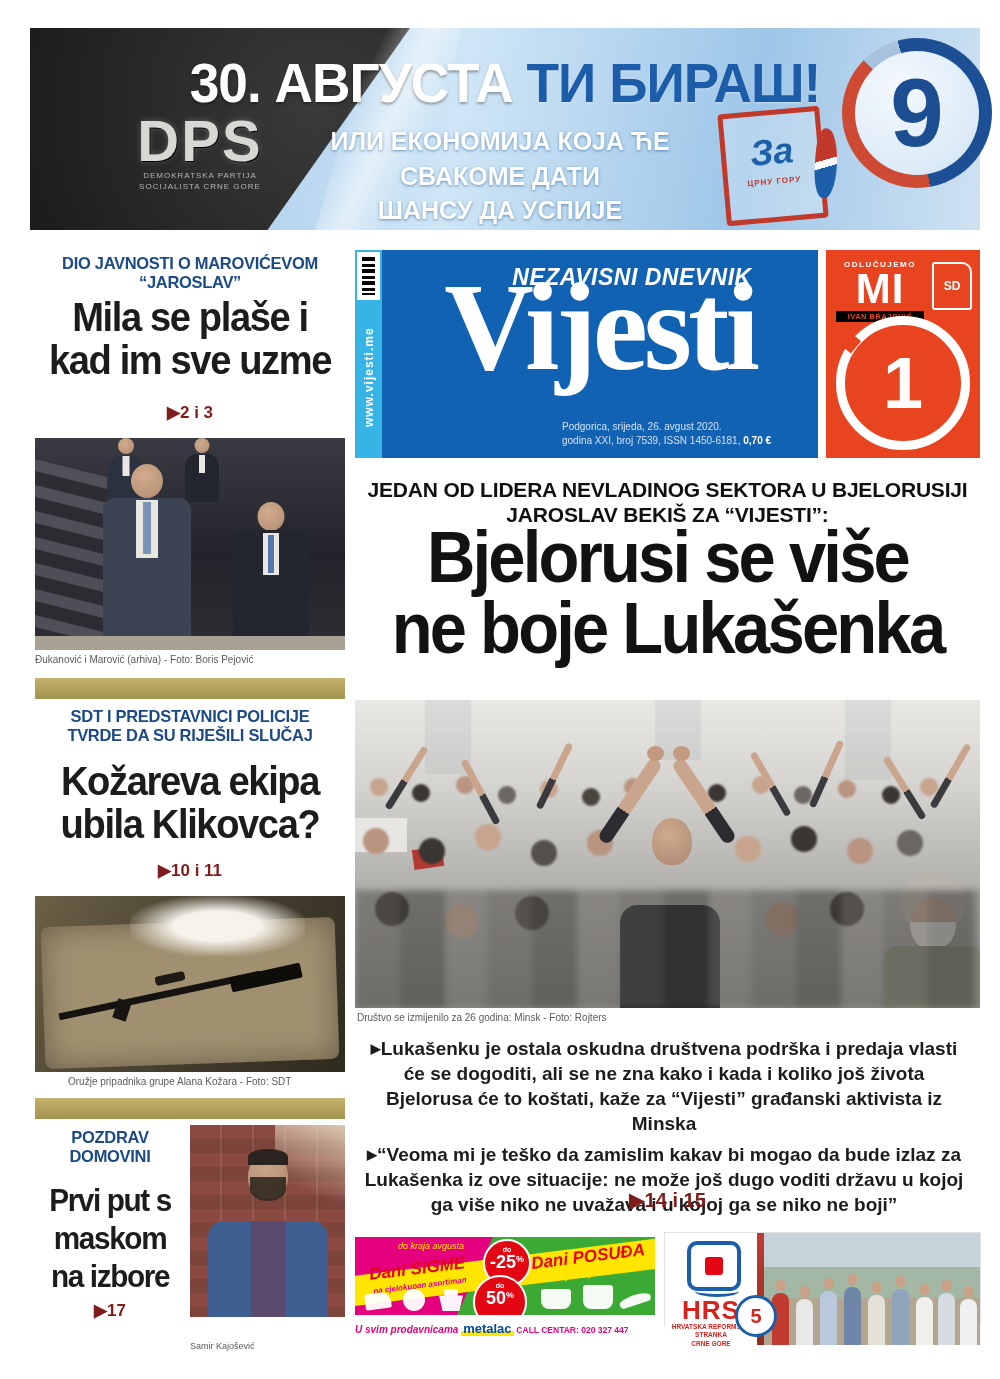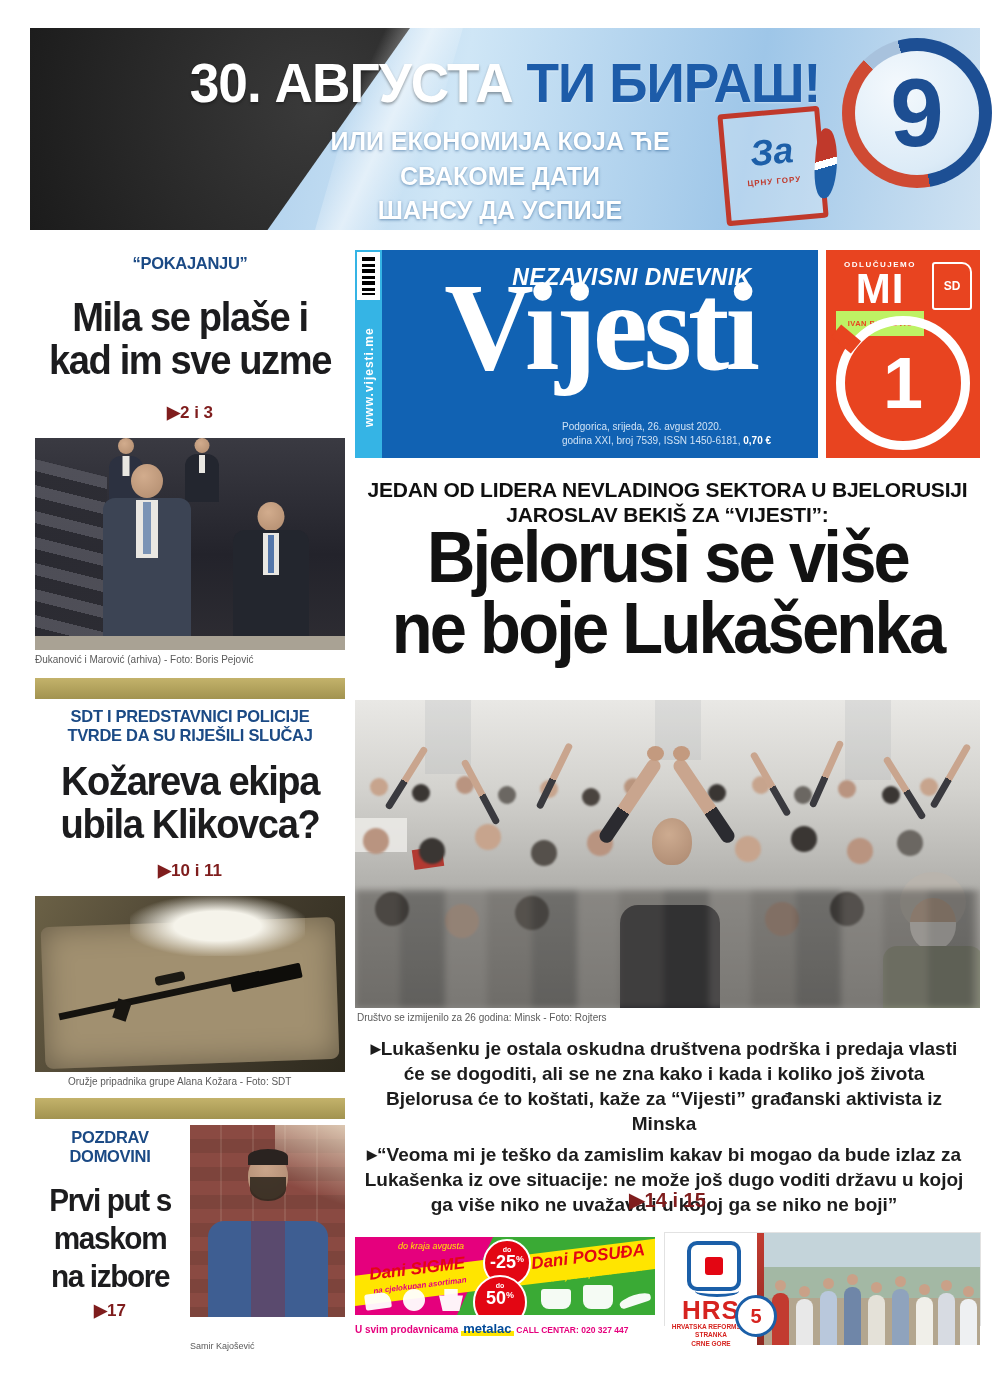--- a/index.html
+++ b/index.html
@@ -66,22 +66,22 @@
   .blue-box .title{position:absolute;left:6px;top:16px;width:424px;text-align:center;
           font-family:"Liberation Serif",serif;font-weight:700;font-size:124px;
           color:#fff;letter-spacing:-4px;line-height:1;}
   .blue-box .date{position:absolute;left:180px;bottom:10px;width:248px;
           color:#cfe2f5;font-size:10px;line-height:1.4;margin-top:37px;}
   .blue-box .date b{color:#fff;}
   .red-box{left:826px;top:250px;width:154px;height:208px;background:#e84420;}
   .mi{position:absolute;left:10px;top:10px;width:88px;text-align:center;color:#fff;}
   .mi .top{font-size:8px;font-weight:700;letter-spacing:1.5px;}
   .mi .big{font-size:42px;font-weight:800;line-height:.95;letter-spacing:1px;}
-  .mi .ban{margin-top:2px;background:#bef264;color:#e84420;font-size:7.5px;font-weight:800;
-          letter-spacing:.5px;padding:8px 0;}
+  .mi .ban{margin-top:2px;background:#000000;color:#e84420;font-size:7.5px;font-weight:800;
+          letter-spacing:.5px;padding:1px 0;}
   .sd{position:absolute;right:8px;top:12px;width:36px;height:44px;border:2px solid #fff;
           border-radius:3px 10px 3px 3px;color:#fff;font-weight:800;font-size:12px;
           display:flex;align-items:center;justify-content:center;}
   .one-ring{position:absolute;left:50%;bottom:8px;transform:translateX(-50%);
           width:116px;height:116px;border:9px solid #fff;border-radius:50%;
           display:flex;align-items:center;justify-content:center;}
   .one-ring .gap{position:absolute;left:-12px;top:6px;width:26px;height:16px;background:#e84420;transform:rotate(40deg);}
   .one-ring .n{color:#fff;font-size:72px;font-weight:800;}
 
   
@@ -191,21 +191,21 @@
         font-weight:700;font-style:italic;font-size:8px;}
   .disc{position:absolute;border-radius:50%;background:#e30613;border:2px solid #fff;
         color:#fff;text-align:center;font-weight:800;line-height:1;}
   .disc .pre{display:block;font-size:7px;margin-top:5px;}
   .disc .num{font-size:18px;}
   .disc .pct{font-size:9px;vertical-align:6px;}
   .d1{left:128px;top:2px;width:44px;height:44px;}
   .d2{left:118px;top:38px;width:50px;height:50px;}
   .sil{position:absolute;background:#fff;opacity:.95;}
   .met-footer{position:absolute;left:0;top:84px;width:300px;font-size:10px;white-space:nowrap;}
-  .met-footer .f1{color:#e5007d;font-weight:800;}
+  .met-footer .f1{color:#e5007d;font-weight:800;font-style:italic;}
   .met-footer .br{color:#004a99;font-weight:800;font-size:13px;
         background:linear-gradient(0deg,#ffe500 0 35%,transparent 35%);padding:0 2px;}
   .met-footer .f2{color:#e5007d;font-weight:700;font-size:8.5px;}
 
   .hrs-ad{left:665px;top:1233px;width:315px;height:92px;background:#fff;
         box-shadow:0 0 0 1px #e2e2e2;}
   .hrs-left{position:absolute;left:0;top:0;width:92px;height:112px;background:#fff;}
   .hrs-sq{position:absolute;left:22px;top:8px;width:46px;height:42px;border:4px solid #1b5fa8;
         border-radius:10px;background:#fff;}
   .hrs-sq .rd{position:absolute;left:50%;top:50%;transform:translate(-50%,-50%);
@@ -231,20 +231,25 @@
 <body>
 
 <div id="page">
 
   <div class="abs top-ad">
     <div class="dark"></div>
     <div class="streak"></div>
     <div class="ad-headline">
       <span class="w">30. АВГУСТА</span><span class="b"> ТИ БИРАШ!</span>
     </div>
+    <div class="dps">
+      <div class="big">DPS</div>
+      <div class="tiny">DEMOKRATSKA PARTIJA</div>
+      <div class="tiny">SOCIJALISTA CRNE GORE</div>
+    </div>
     <div class="ad-sub">
       <div>ИЛИ ЕКОНОМИЈА КОЈА ЋЕ</div>
       <div>СВАКОМЕ ДАТИ</div>
       <div>ШАНСУ ДА УСПИЈЕ</div>
     </div>
     <div class="za">
       <div class="t">За</div>
       <div class="s">ЦРНУ ГОРУ</div>
       <div class="map"></div>
     </div>
@@ -274,21 +279,22 @@
       <div class="ban">IVAN BRAJOVIĆ</div>
     </div>
     <div class="sd">SD</div>
     <div class="one-ring">
       <div class="gap"></div>
       <div class="n">1</div>
     </div>
   </div>
 
   <div class="abs kicker s1-kicker">
-    <div>“POKAJANJU”</div>
+    <div>DIO JAVNOSTI O MAROVIĆEVOM</div>
+    <div>“JAROSLAV”</div>
   </div>
   <div class="abs headline s1-head">
     <div class="cond">Mila se plaše i</div>
     <div class="cond">kad im sve uzme</div>
   </div>
   <div class="abs pageref s1-ref">▶2 i 3</div>
 
   <div class="abs photo photo1">
     <div class="stairs"></div>
     <div class="suit" style="left:74px;top:0;width:34px;height:70px;">

